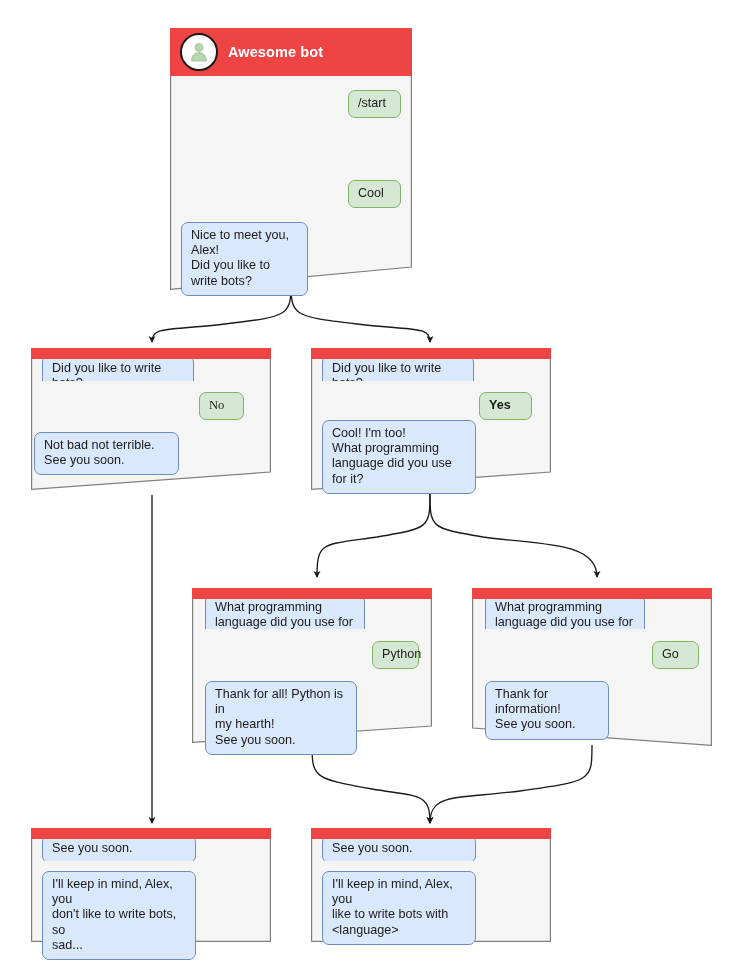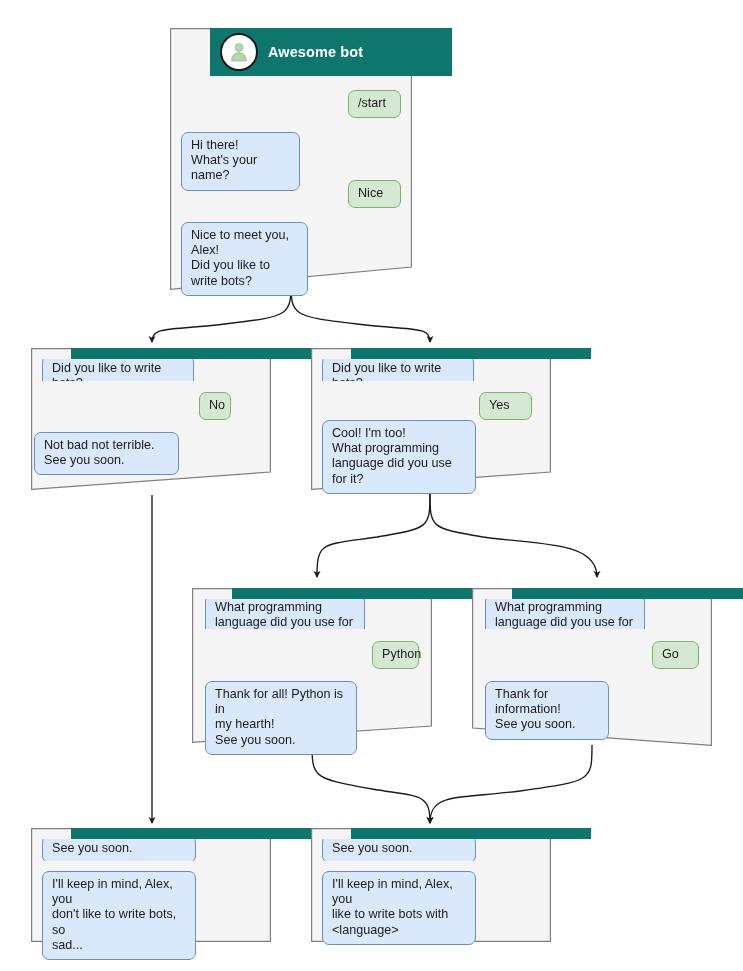--- a/index.html
+++ b/index.html
@@ -44,23 +44,22 @@
     position: relative;
     z-index: 1;
     width: 100%;
     height: 100%;
   }
   .node-header {
     position: absolute;
     left: 0;
     top: 0;
     width: 100%;
-    background: #0f766e;
+    background: #ef4444;
     box-sizing: border-box;
-    margin-left: 40px;
   }
   .node-header.with-title {
     height: 48px;
     display: flex;
     align-items: center;
     padding-left: 10px;
   }
   .node-header.bar-only {
     height: 11px;
   }
@@ -141,53 +140,51 @@
         <div class="avatar">
           <svg width="24" height="24" viewBox="0 0 24 24" aria-hidden="true">
             <circle cx="12" cy="7.4" r="4.0" fill="#b5d6ae" stroke="#8fbc8a" stroke-width="0.7"></circle>
             <path d="M 4.6 21 C 4.6 15.4 8.0 12.6 12 12.6 C 16 12.6 19.4 15.4 19.4 21 Z" fill="#b5d6ae" stroke="#8fbc8a" stroke-width="0.7"></path>
           </svg>
         </div>
         <span class="bot-title">Awesome bot</span>
       </div>
 
       <div class="bubble user" style="left:178px; top:62px; width:53px;">/start</div>
-      <div class="bubble bot" style="left:11px; top:104px; width:119px;">Hi there!
-What's your name?</div>
-      <div class="bubble user" style="left:178px; top:152px; width:53px;">Nice</div>
+      <div class="bubble user" style="left:178px; top:152px; width:53px;">Cool</div>
       <div class="bubble bot" style="left:11px; top:194px; width:127px;">Nice to meet you, Alex!
 Did you like to write bots?</div>
     </div>
   </div>
 
   <div class="node" style="left:31px; top:348px; width:240px; height:142px;">
     <svg class="node-shape" viewBox="0 0 240 142" preserveAspectRatio="none">
       <path d="M 0.6,0.6 L 239.4,0.6 L 239.4,124 L 0.6,141.4 Z" fill="#f5f5f5" stroke="#808080" stroke-width="1.2"></path>
     </svg>
     <div class="node-inner">
       <div class="node-header bar-only"></div>
       <div class="clip" style="left:11px; top:11px; width:152px; height:22px;">
         <div class="bubble bot" style="left:0; top:-4px; width:152px;">Did you like to write bots?</div>
       </div>
-      <div class="bubble user" style="left:168px; top:44px; width:32px;">No</div>
+      <div class="bubble user" style="left:168px; top:44px; width:45px;font-family:Liberation Serif, serif;">No</div>
       <div class="bubble bot" style="left:3px; top:84px; width:145px;">Not bad not terrible.
 See you soon.</div>
     </div>
   </div>
 
   <div class="node" style="left:311px; top:348px; width:240px; height:142px;">
     <svg class="node-shape" viewBox="0 0 240 142" preserveAspectRatio="none">
       <path d="M 0.6,0.6 L 239.4,0.6 L 239.4,124 L 0.6,141.4 Z" fill="#f5f5f5" stroke="#808080" stroke-width="1.2"></path>
     </svg>
     <div class="node-inner">
       <div class="node-header bar-only"></div>
       <div class="clip" style="left:11px; top:11px; width:152px; height:22px;">
         <div class="bubble bot" style="left:0; top:-4px; width:152px;">Did you like to write bots?</div>
       </div>
-      <div class="bubble user" style="left:168px; top:44px; width:53px;">Yes</div>
+      <div class="bubble user" style="left:168px; top:44px; width:53px;font-weight:bold;">Yes</div>
       <div class="bubble bot" style="left:11px; top:72px; width:154px;">Cool! I'm too!
 What programming
 language did you use for it?</div>
     </div>
   </div>
 
   <div class="node" style="left:192px; top:588px; width:240px; height:155px;">
     <svg class="node-shape" viewBox="0 0 240 155" preserveAspectRatio="none">
       <path d="M 0.6,0.6 L 239.4,0.6 L 239.4,138 L 0.6,154.4 Z" fill="#f5f5f5" stroke="#808080" stroke-width="1.2"></path>
     </svg>

